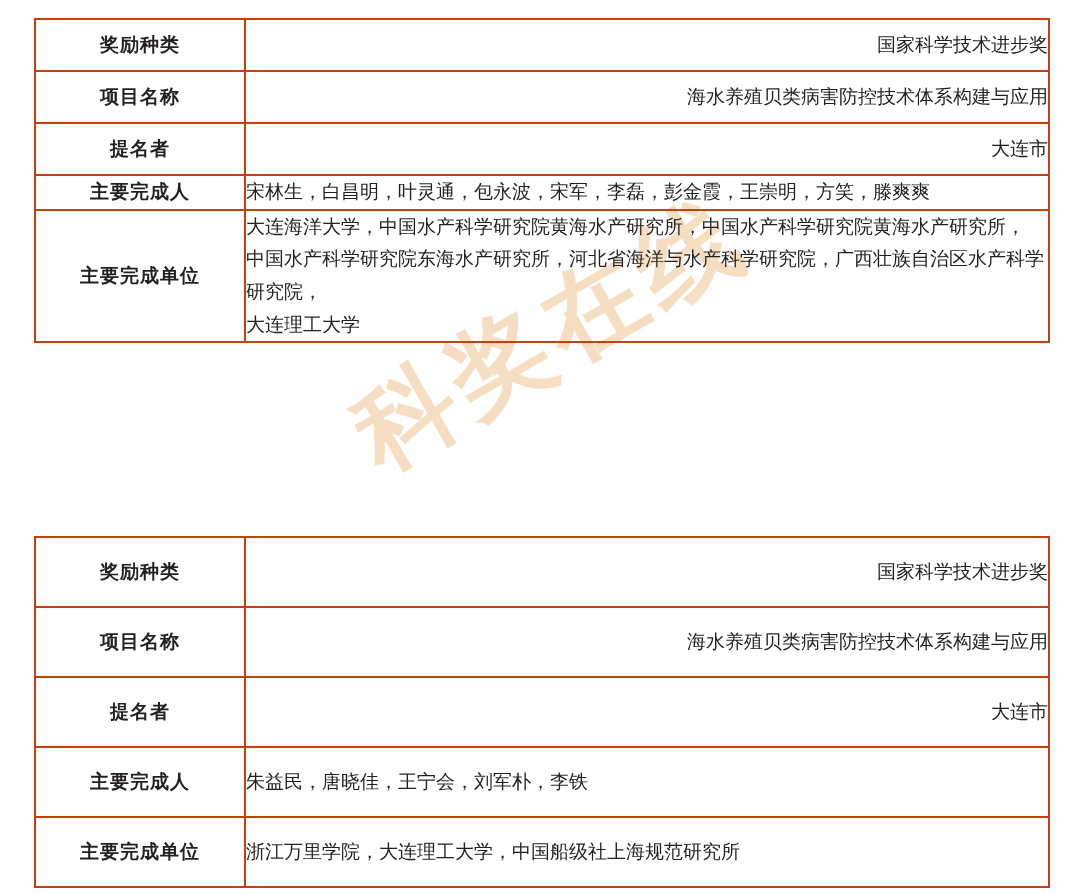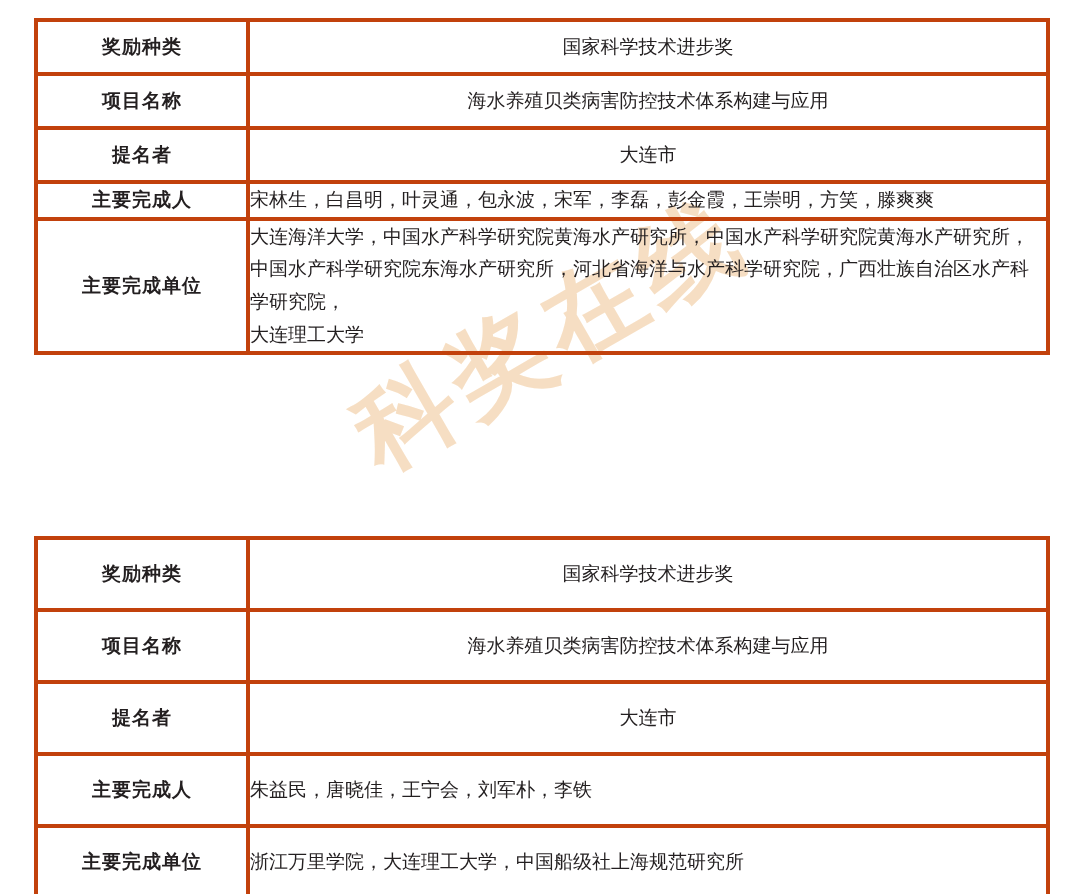--- a/index.html
+++ b/index.html
@@ -36,21 +36,21 @@
     opacity: 0.95;
   }
   table.award-table {
     border-collapse: collapse;
     table-layout: fixed;
     position: absolute;
     z-index: 10;
     background: transparent;
   }
   table.award-table td {
-    border: 4px solid #c2410c;
+    border: 2px solid #c2410c;
     padding: 0;
     vertical-align: middle;
     background: transparent;
   }
   .label-cell {
     width: 208px;
     text-align: center;
     font-weight: bold;
     font-size: 19px;
     color: #231f20;
@@ -65,20 +65,21 @@
   }
   .value-center {
     text-align: center;
   }
   .value-left {
     text-align: left;
   }
   .value-cell .line {
     display: block;
     white-space: nowrap;
+    text-align: right;
   }
   .value-cell .wrapline {
     display: block;
   }
   
   #table-1 { left: 34px; top: 18px; width: 1016px; }
   
   #table-2 { left: 34px; top: 536px; width: 1016px; }
 
   #table-1 td.r1 { height: 50px; }

